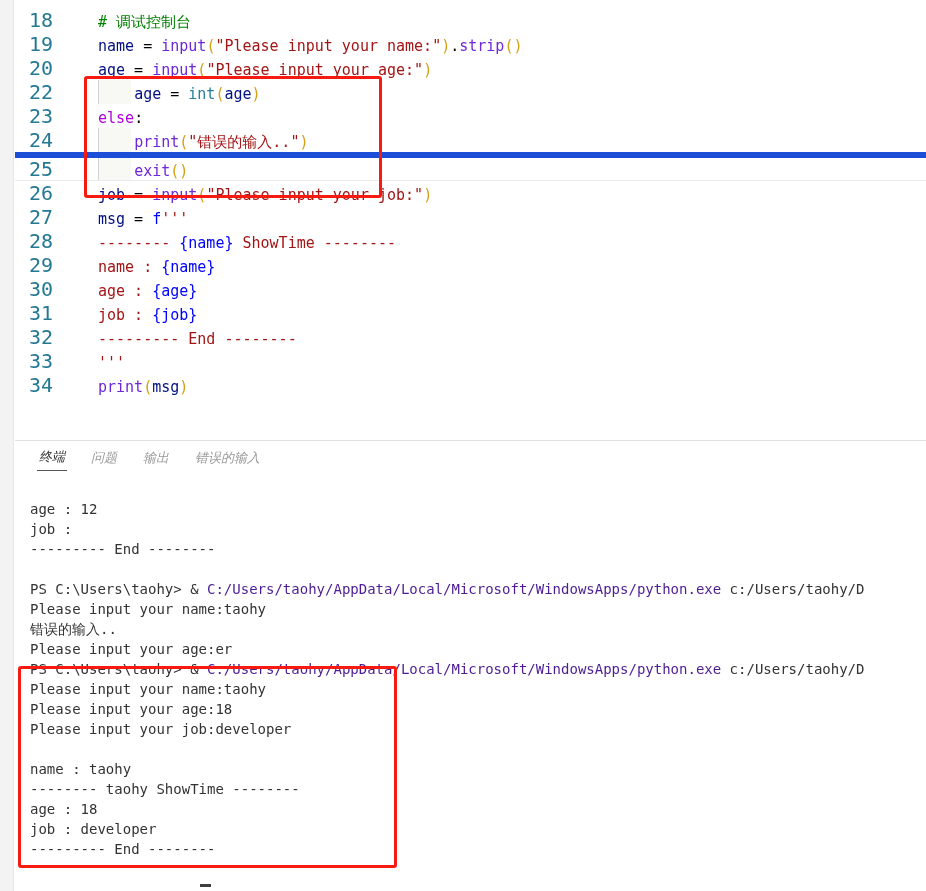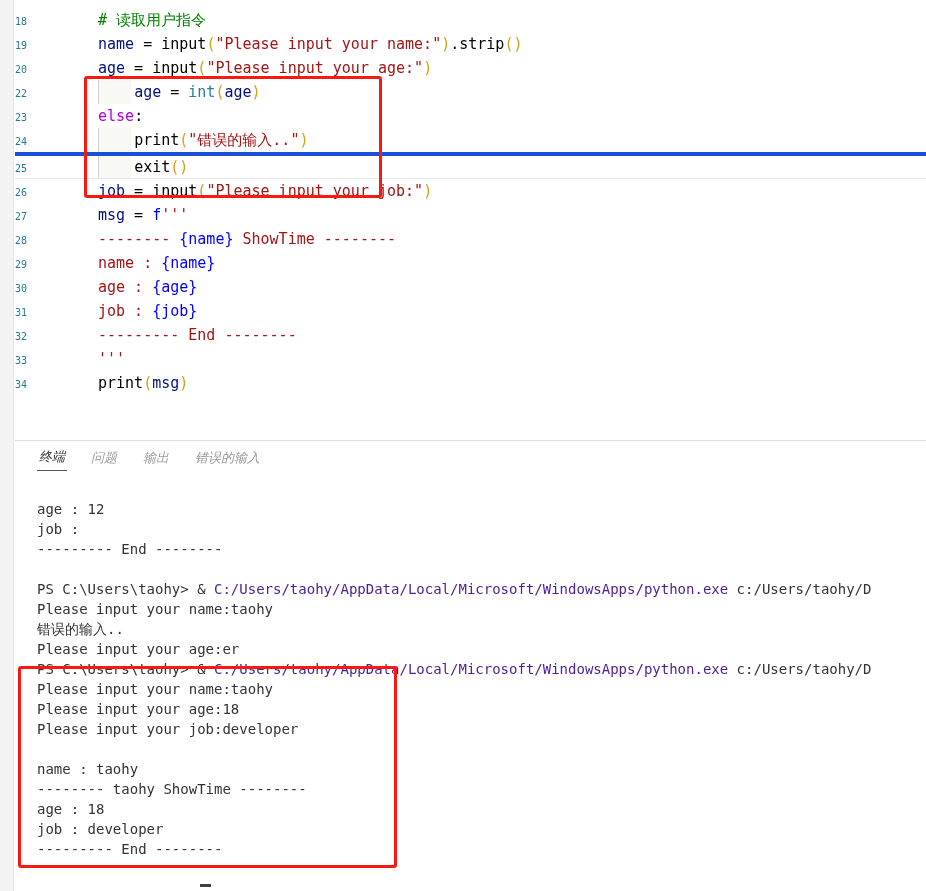--- a/index.html
+++ b/index.html
@@ -36,32 +36,32 @@
   }
   .code-line {
     position: relative;
     height: 24px;
     line-height: 24px;
     white-space: pre;
     font-family: "DejaVu Sans Mono", "Liberation Mono", monospace;
     font-size: 15px;
   }
   .code-line.active {
-    border-top: 4px solid #1d4ed8;
+    border-top: 6px solid #1d4ed8;
     border-bottom: 1px solid #eaeaea;
     height: 22px;
     line-height: 22px;
   }
   .ln {
     display: inline-block;
     width: 52px;
-    text-align: left;
+    text-align: center;
     color: #237893;
     font-family: "DejaVu Sans Mono", "Liberation Mono", monospace;
-    font-size: 10px;
+    font-size: 20px;
     user-select: none;
   }
   .code-text {
     display: inline-block;
     padding-left: 31px;
     color: #000000;
   }
   
   .guide {
     position: absolute;
@@ -75,21 +75,21 @@
     position: absolute;
     left: 84px;
     top: 0; bottom: 0;
     width: 32px;
     background: #f8f8f4;
   }
 
   
   .t-var      { color: #001080; }
   .t-op       { color: #000000; }
-  .t-fn2      { color: #000000; }
+  .t-fn2      { color: #6d28d9; }
   .t-paren    { color: #d4a017; }
   .t-paren2   { color: #af00db; }
   .t-str      { color: #a31515; }
   .t-kw       { color: #af00db; }
   .t-type     { color: #267f99; }
   .t-comment  { color: #008000; }
   .t-plain    { color: #000000; }
   .t-fstr     { color: #0000ff; }
 
   
@@ -140,21 +140,21 @@
   .panel-tab.active {
     color: #333333;
     border-bottom: 1px solid #555555;
   }
 
   #terminal-body {
     position: absolute;
     left: 0; top: 58px;
     width: 911px;
     height: 392px;
-    padding-left: 22px;
+    padding-left: 15px;
     box-sizing: border-box;
     overflow: hidden;
   }
   .term-line {
     height: 20px;
     line-height: 20px;
     white-space: pre;
     font-family: "DejaVu Sans Mono", "Liberation Mono", monospace;
     font-size: 14px;
     color: #333333;
@@ -173,21 +173,21 @@
   }
 </style>
 </head>
 <body>
 
 <div id="left-strip"></div>
 
 <div id="editor">
   <div id="editor-lines">
       <div class="code-line" style="height: 8px; line-height: 8px; overflow: hidden;"></div>
-      <div class="code-line"><span class="ln">18</span><span class="code-text"><span class="t-comment"># 读取用户指令</span></span></div>
+      <div class="code-line"><span class="ln">18</span><span class="code-text"><span class="t-comment"># 调试控制台</span></span></div>
       <div class="code-line"><span class="ln">19</span><span class="code-text"><span class="t-var">name</span><span class="t-op"> = </span><span class="t-fn2">input</span><span class="t-paren">(</span><span class="t-str">"Please input your name:"</span><span class="t-paren">)</span><span class="t-op">.</span><span class="t-fn2">strip</span><span class="t-paren">()</span></span></div>
       <div class="code-line"><span class="ln">20</span><span class="code-text"><span class="t-var">age</span><span class="t-op"> = </span><span class="t-fn2">input</span><span class="t-paren">(</span><span class="t-str">"Please input your age:"</span><span class="t-paren">)</span></span></div>
       <div class="code-line"><span class="indent-bg"></span><span class="guide"></span><span class="ln">22</span><span class="code-text"><span class="t-plain">    </span><span class="t-var">age</span><span class="t-op"> = </span><span class="t-type">int</span><span class="t-paren">(</span><span class="t-var">age</span><span class="t-paren">)</span></span></div>
       <div class="code-line"><span class="ln">23</span><span class="code-text"><span class="t-kw">else</span><span class="t-op">:</span></span></div>
       <div class="code-line"><span class="indent-bg"></span><span class="guide"></span><span class="ln">24</span><span class="code-text"><span class="t-plain">    </span><span class="t-fn2">print</span><span class="t-paren">(</span><span class="t-str">"错误的输入.."</span><span class="t-paren">)</span></span></div>
       <div class="code-line active"><span class="indent-bg"></span><span class="guide"></span><span class="ln">25</span><span class="code-text"><span class="t-plain">    </span><span class="t-fn2">exit</span><span class="t-paren">()</span></span></div>
       <div class="code-line"><span class="ln">26</span><span class="code-text"><span class="t-var">job</span><span class="t-op"> = </span><span class="t-fn2">input</span><span class="t-paren">(</span><span class="t-str">"Please input your job:"</span><span class="t-paren">)</span></span></div>
       <div class="code-line"><span class="ln">27</span><span class="code-text"><span class="t-var">msg</span><span class="t-op"> = </span><span class="t-fstr">f</span><span class="t-str">'''</span></span></div>
       <div class="code-line"><span class="ln">28</span><span class="code-text"><span class="t-str">-------- </span><span class="t-fstr">{name}</span><span class="t-str"> ShowTime --------</span></span></div>
       <div class="code-line"><span class="ln">29</span><span class="code-text"><span class="t-str">name : </span><span class="t-fstr">{name}</span></span></div>

